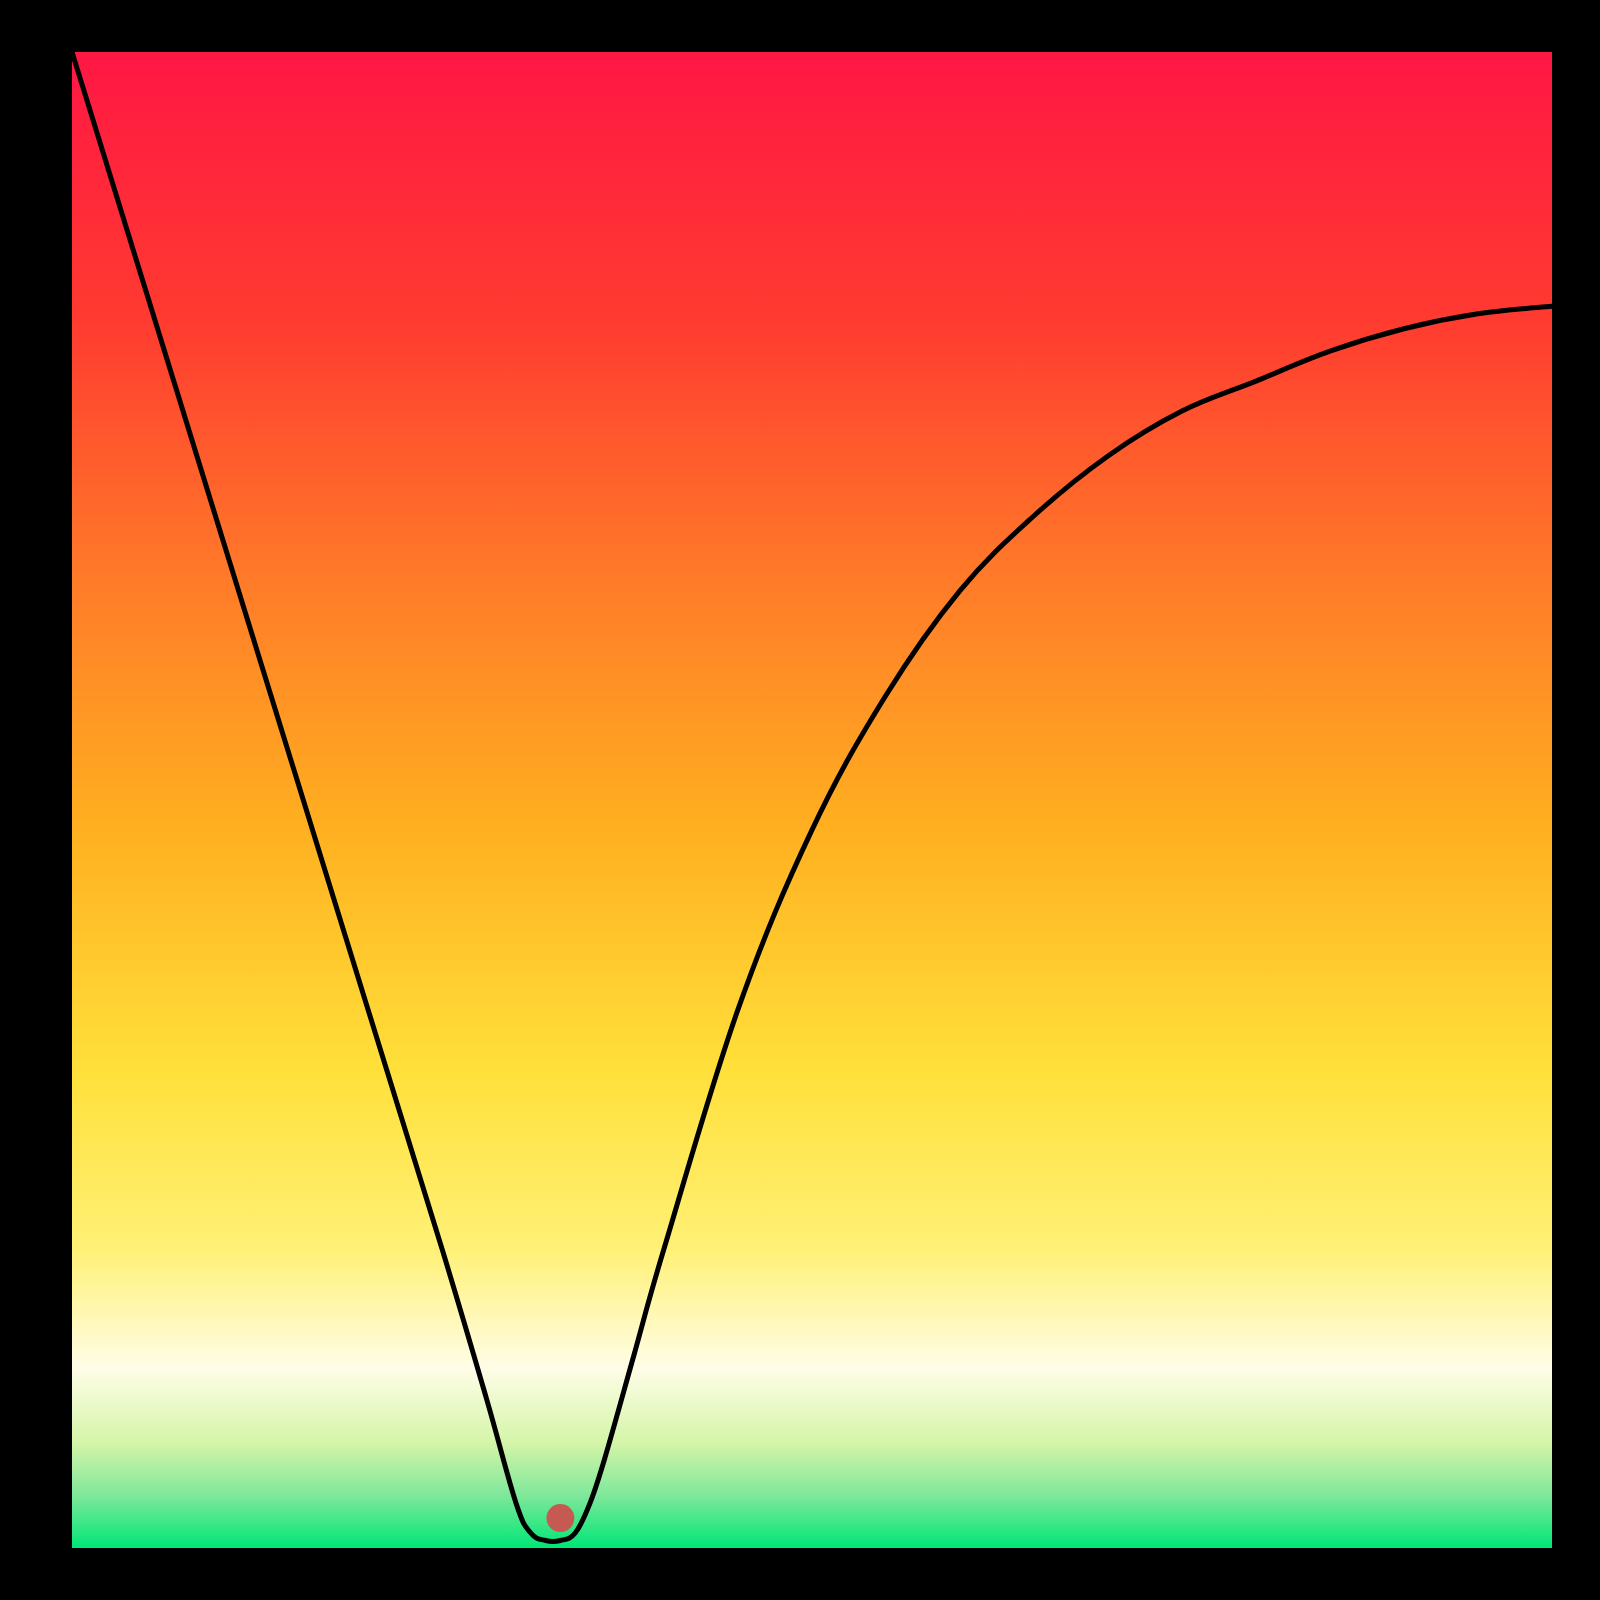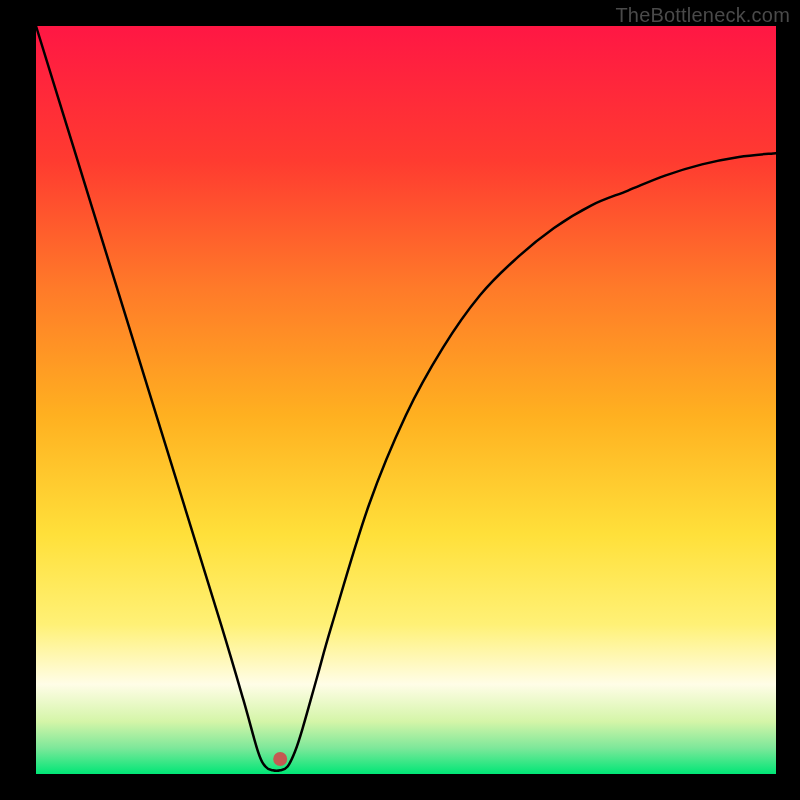--- a/index.html
+++ b/index.html
@@ -33,21 +33,20 @@
     top: 0;
     width: 800px;
     height: 800px;
     display: block;
   }
 </style>
 </head>
 <body>
 
 <div class="frame">
-  <div class="watermark">TheBottleneck.com</div>
 
   <svg class="plot" viewBox="0 0 800 800">
     <defs>
       <linearGradient id="bgGrad" x1="0" y1="0" x2="0" y2="1">
           <stop offset="0%" stop-color="#ff1744"></stop>
           <stop offset="18%" stop-color="#ff3b30"></stop>
           <stop offset="35%" stop-color="#ff7a29"></stop>
           <stop offset="52%" stop-color="#ffb020"></stop>
           <stop offset="68%" stop-color="#ffe03a"></stop>
           <stop offset="80%" stop-color="#fff176"></stop>

